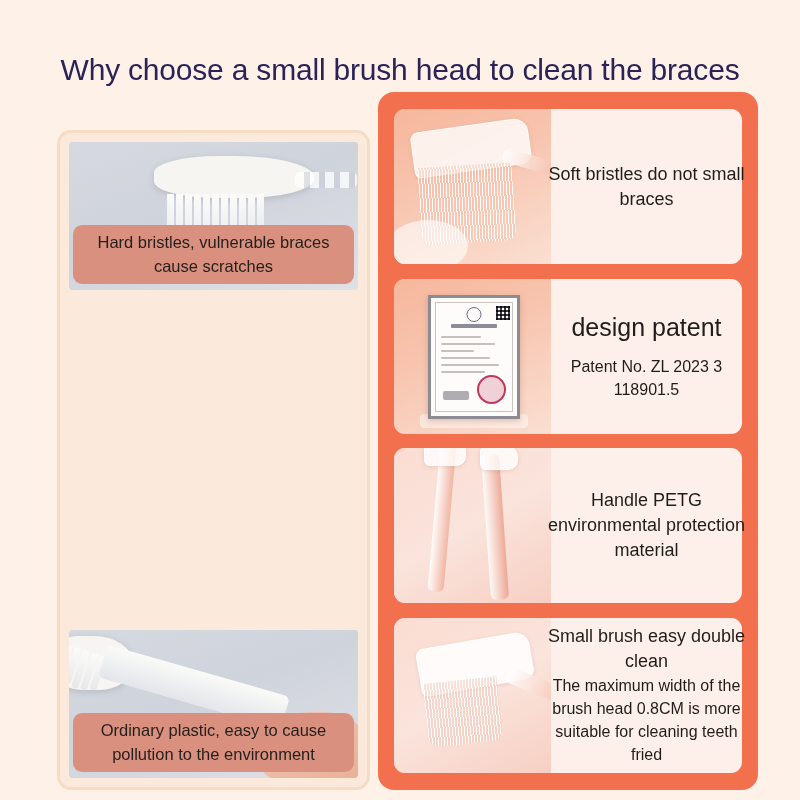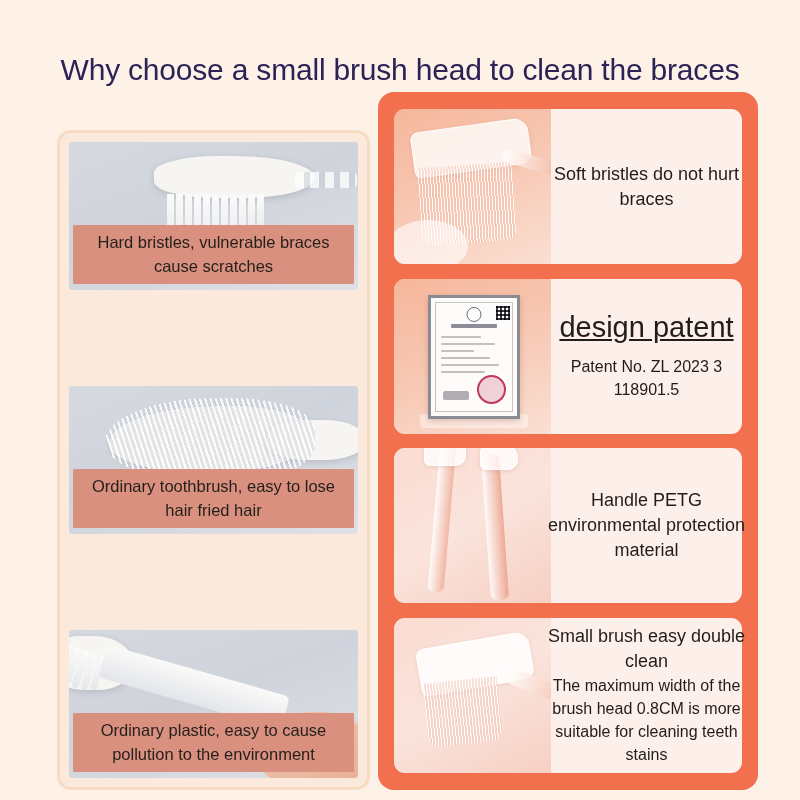--- a/index.html
+++ b/index.html
@@ -65,21 +65,21 @@
     position: absolute;
     inset: 0;
     overflow: hidden;
   }
   .left-caption {
     position: absolute;
     left: 4px;
     right: 4px;
     bottom: 6px;
     background: #d9907e;
-    border-radius: 1px;
+    border-radius: 9px;
     color: #241f1c;
     font-size: 16.5px;
     line-height: 24px;
     text-align: center;
     padding: 5px 4px 6px;
     box-sizing: border-box;
   }
 
   
   .ph-bg-gray {
@@ -167,23 +167,22 @@
     justify-content: center;
     text-align: center;
     color: #211d1b;
   }
   .rc-head {
     font-size: 18px;
     line-height: 25px;
     font-weight: 400;
   }
   .rc-head.big {
-    font-size: 29px;
+    font-size: 25px;
     line-height: 32px;
-    text-decoration: underline;
   }
   .rc-body {
     font-size: 16px;
     line-height: 23px;
   }
   .rc-body.tiny {
     font-size: 12.3px;
     line-height: 15.5px;
   }
   .rc-head.big + .rc-body {
@@ -335,31 +334,20 @@
           <div class="bristle" style="height:52px;"></div>
             <div class="bristle" style="height:48px;"></div>
           <div class="bristle" style="height:44px;"></div>
         </div>
         <div class="brace-chain" style="left:4px; top:86px; width:110px;"></div>
         <div class="brace-chain" style="left:226px; top:30px; width:62px;"></div>
       </div>
       <div class="left-caption">Hard bristles, vulnerable braces cause scratches</div>
     </div>
 
-    <div class="left-card">
-      <div class="photo">
-        <div class="ph-bg-gray"></div>
-        <div class="brush-body" style="left:40px; top:20px; width:200px; height:66px; border-radius:60% 40% 50% 45%; opacity:.96;"></div>
-        <div class="brush-body" style="left:198px; top:34px; width:96px; height:40px; border-radius:40%;"></div>
-        <div style="position:absolute; left:36px; top:12px; width:210px; height:84px;
-             background:repeating-linear-gradient(72deg, rgba(255,255,255,0.95) 0 2px, rgba(205,209,217,0.5) 2px 5px);
-             border-radius:55% 40% 45% 50%; opacity:.92;"></div>
-      </div>
-      <div class="left-caption">Ordinary toothbrush, easy to lose hair fried hair</div>
-    </div>
 
     <div class="left-card">
       <div class="photo">
         <div class="ph-bg-gray"></div>
         <div class="brush-body" style="left:-14px; top:6px; width:78px; height:54px; border-radius:30% 50% 45% 35%;"></div>
         <div class="bristle-row" style="left:-10px; top:20px; transform:rotate(18deg);">
           <div class="bristle" style="height:34px;"></div>
             <div class="bristle" style="height:37px;"></div>
           <div class="bristle" style="height:39px;"></div>
             <div class="bristle" style="height:38px;"></div>
@@ -382,21 +370,21 @@
       <div class="rc-photo">
         <div class="peach-bg"></div>
         <div class="clear-head" style="left:18px; top:16px; width:116px; height:44px; transform:rotate(-8deg);"></div>
         <div class="fine-bristles" style="left:26px; top:56px; width:94px; height:78px; transform:rotate(-4deg);"></div>
         <div class="handle-stick" style="left:108px; top:46px; width:56px; height:14px; transform:rotate(16deg);"></div>
         <div style="position:absolute; left:-6px; bottom:-8px; width:80px; height:52px;
              background:rgba(255,255,255,0.6); border-radius:50%;"></div>
       </div>
       <div class="rc-text">
         <div class="inner">
-          <div class="rc-head">Soft bristles do not hurt braces</div>
+          <div class="rc-head">Soft bristles do not small braces</div>
         </div>
       </div>
     </div>
 
     <div class="right-card">
       <div class="rc-photo">
         <div class="peach-bg"></div>
         <div class="cert-pedestal"></div>
         <div class="certificate">
           <div class="cert-inner"></div>
@@ -445,20 +433,20 @@
         <div class="peach-bg pale"></div>
         <div class="clear-head" style="left:24px; top:22px; width:112px; height:46px; transform:rotate(-10deg);
              background:rgba(255,255,255,0.86);"></div>
         <div class="fine-bristles" style="left:32px; top:62px; width:74px; height:64px; transform:rotate(-6deg);
              background:repeating-linear-gradient(90deg, rgba(255,255,255,0.95) 0 1px, rgba(242,198,184,0.5) 1px 3px);"></div>
         <div class="handle-stick" style="left:112px; top:60px; width:62px; height:16px; transform:rotate(22deg);"></div>
       </div>
       <div class="rc-text">
         <div class="inner">
           <div class="rc-head">Small brush easy double clean</div>
-          <div class="rc-body">The maximum width of the brush head 0.8CM is more suitable for cleaning teeth stains</div>
+          <div class="rc-body">The maximum width of the brush head 0.8CM is more suitable for cleaning teeth fried</div>
         </div>
       </div>
     </div>
 
   </div>
 
 </div>
 
 </body></html>

